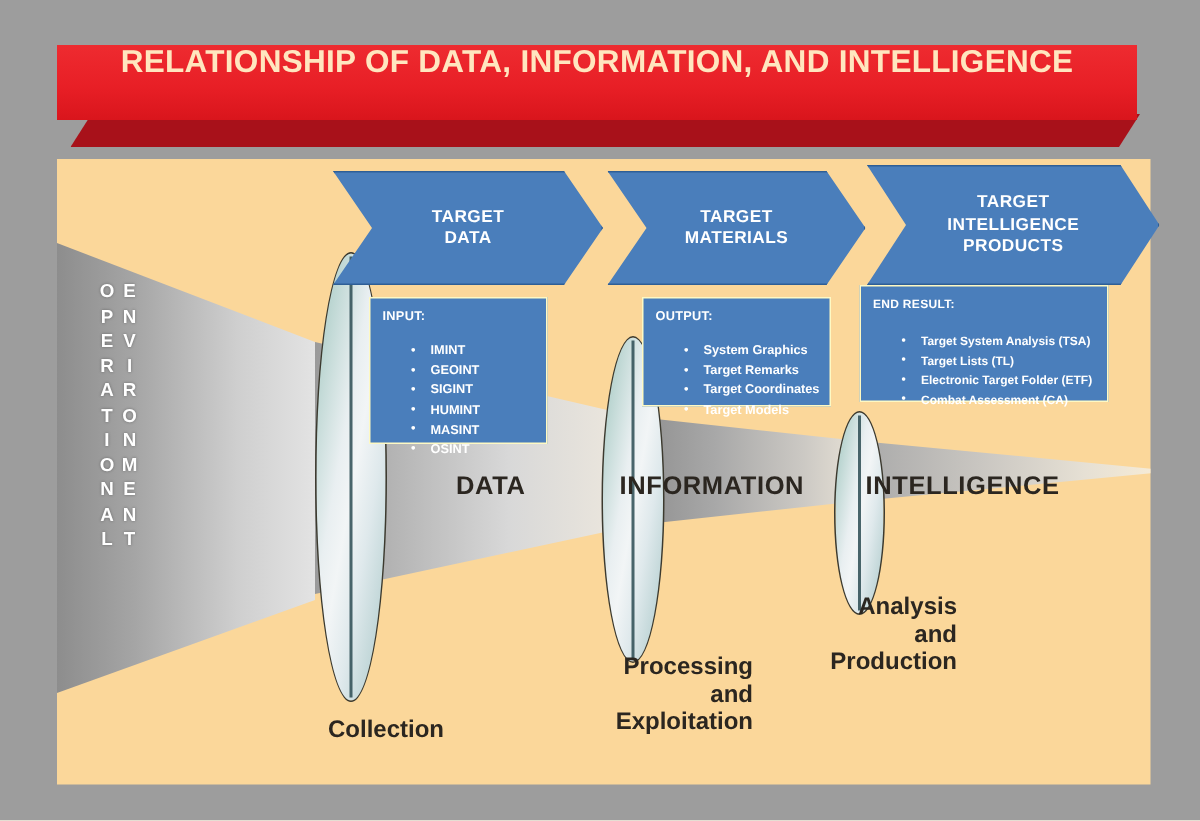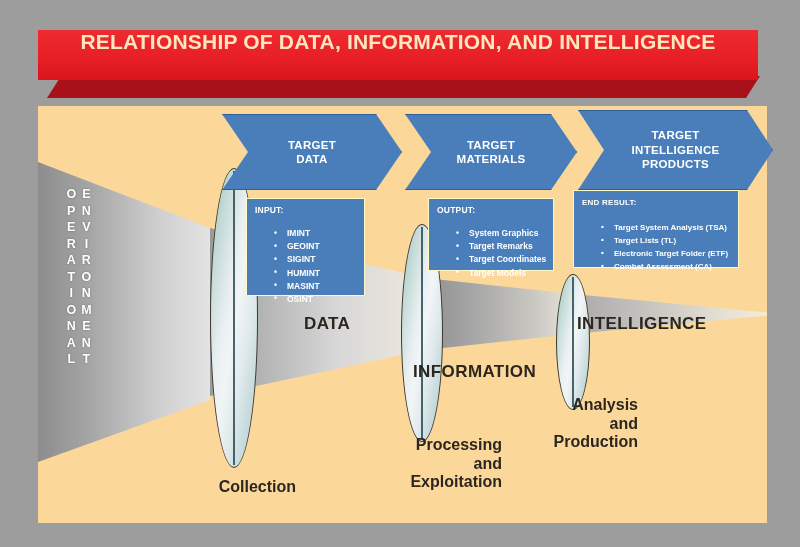--- a/index.html
+++ b/index.html
@@ -195,21 +195,21 @@
   
   .stage-label {
     position: absolute;
     color: #2b2620;
     font-size: 17px;
     font-weight: bold;
     letter-spacing: 0.4px;
     white-space: nowrap;
   }
   #lbl-data        { left: 266px; top: 208px; }
-  #lbl-information { left: 375px; top: 208px; margin-top: 48px; }
+  #lbl-information { left: 375px; top: 208px; }
   #lbl-intelligence{ left: 539px; top: 208px; }
 
   
   .caption {
     position: absolute;
     color: #2b2620;
     font-size: 16px;
     font-weight: bold;
     line-height: 1.16;
     text-align: right;

